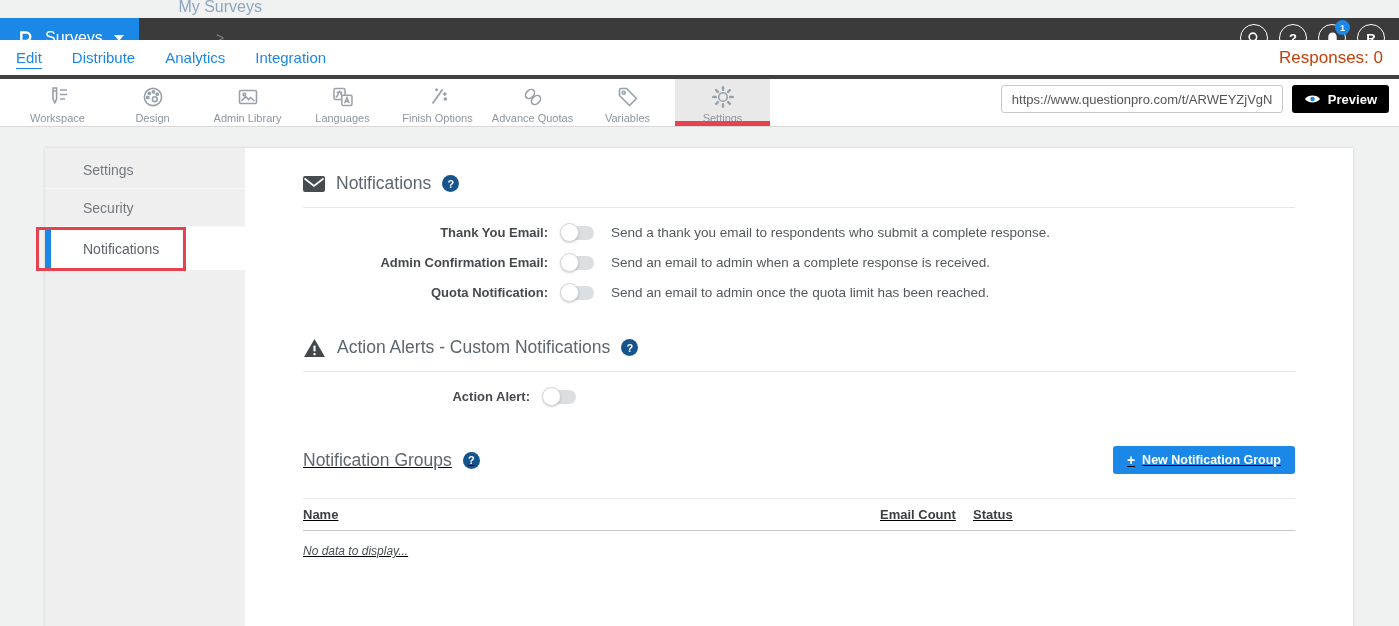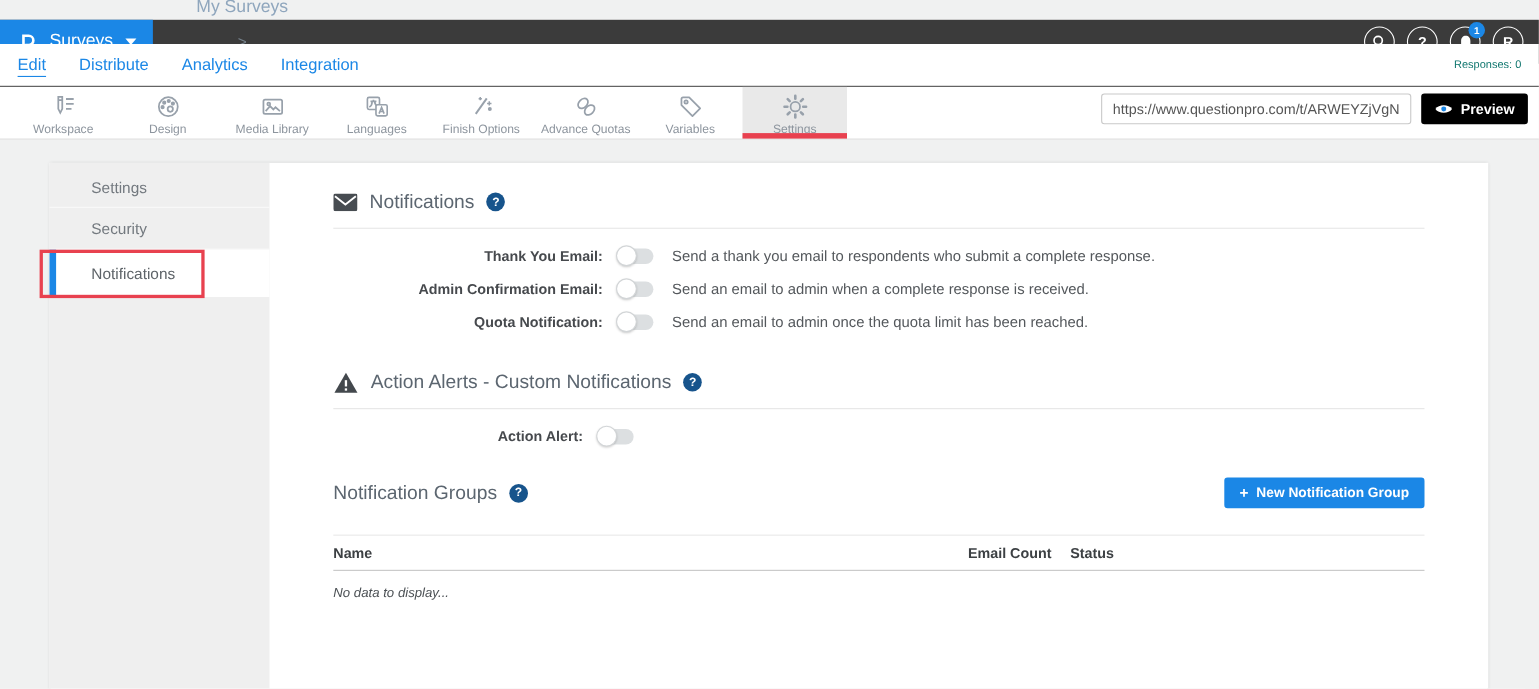--- a/index.html
+++ b/index.html
@@ -13,25 +13,25 @@
   .caret-down { width:0; height:0; border-left:5px solid transparent; border-right:5px solid transparent; border-top:6px solid #fff; margin-left:2px; }
   .breadcrumb { display:flex; align-items:center; gap:14px; margin-left:28px;flex-direction:column; }
   .breadcrumb .parent { color:#8fa6bd; font-size:16px; cursor:pointer; }
   .breadcrumb .sep { color:#76828c; font-size:14px; }
   .breadcrumb .current { color:#fff; font-size:16px; }
   .topbar-actions { margin-left:auto; display:flex; align-items:center; gap:11px; padding-right:14px; }
   .circle-btn { width:28px; height:28px; border:1.6px solid #fff; border-radius:50%; display:flex; align-items:center; justify-content:center; position:relative; cursor:pointer; color:#fff; font-weight:bold; font-size:13px; }
   .badge { position:absolute; top:-5px; right:-5px; min-width:15px; height:15px; background:#1b87e6; border-radius:8px; color:#fff; font-size:9px; font-weight:bold; display:flex; align-items:center; justify-content:center; padding:0 3px; }
 
   
-  .navbar { position:absolute; top:40px; left:0; right:0; height:39px; background:#fff; border-bottom:1px solid #404040; display:flex; align-items:center; padding:0 16px; }
+  .navbar { position:absolute; top:40px; left:0; right:0; height:39px; background:#fff; border-bottom:4px solid #404040; display:flex; align-items:center; padding:0 16px; }
   .nav-tabs { display:flex; gap:30px; }
   .nav-tab { color:#1b87e6; font-size:15px; cursor:pointer; }
   .nav-tab.active { text-decoration:underline; text-underline-offset:5px; }
-  .responses { margin-left:auto; color:#0f766e; font-size:10px; cursor:pointer; }
+  .responses { margin-left:auto; color:#c2410c; font-size:17px; cursor:pointer; }
 
   
   .toolbar { position:absolute; top:79px; left:0; right:0; height:48px; background:#fff; border-bottom:1px solid #d8d8d8; display:flex; align-items:stretch; padding-left:10px; }
   .tool-item { width:95px; display:flex; flex-direction:column; align-items:center; justify-content:center; cursor:pointer; position:relative; padding-top:3px; }
   .tool-item .lbl { font-size:11px; color:#8d959e; margin-top:2px; white-space:nowrap; }
   .tool-item.active { background:#e9e9e9; }
   .tool-icon { width:26px; height:26px; }
   .tool-icon * { stroke:#98a1ab; }
   .red-underline { position:absolute; bottom:0; left:0; right:0; height:5px; background:#e8414f; }
   .url-preview { position:absolute; right:10px; top:6px; display:flex; align-items:center; gap:9px; }
@@ -54,21 +54,21 @@
 
   .rows { padding-top:17px; }
   .form-row { display:flex; align-items:center; margin-bottom:15px; }
   .form-label { width:245px; text-align:right; font-size:13px; font-weight:bold; color:#46494d; }
   .form-label.narrow { width:227px; }
   .toggle { width:33px; height:14px; background:#dcdfe1; border-radius:8px; position:relative; display:inline-block; margin-left:13px; cursor:pointer; flex:none; }
   .toggle .knob { position:absolute; left:-1px; top:-3px; width:19px; height:19px; border-radius:50%; background:#fff; border:1px solid #d2d5d7; box-shadow:0 1px 2px rgba(0,0,0,.18); }
   .form-desc { margin-left:17px; font-size:13.5px; color:#54585c; }
 
   .section-2 { margin-top:37px; }
-  .section-3 { margin-top:30px; }
+  .section-3 { margin-top:42px;text-decoration:underline; }
   .groups-header { display:flex; align-items:center; justify-content:space-between; }
   .groups-left { display:flex; align-items:center; gap:11px; }
   .new-group-btn { height:28px; padding:0 14px; background:#1b87e6; border:none; border-radius:3px; color:#fff; font-size:12.5px; font-weight:bold; display:flex; align-items:center; gap:7px; cursor:pointer; font-family:"Liberation Sans", sans-serif; }
   .plus { font-size:14px; font-weight:bold; }
 
   .table-head { margin-top:24px; display:flex; border-top:1px solid #e9e9e9; border-bottom:1px solid #c6c6c6; padding:8px 0; font-size:13px; font-weight:bold; color:#3c4043; }
   .col-name { flex:1; }
   .col-count { width:93px; }
   .col-status { width:322px; }
   .empty-msg { margin-top:13px; font-size:12px; font-style:italic; color:#4b5054; }
@@ -147,21 +147,21 @@
       </svg>
       <span class="lbl">Design</span>
     </div>
 
     <div class="tool-item">
       <svg class="tool-icon" viewBox="0 0 26 26" fill="none" stroke-width="1.6">
         <rect x="4.5" y="6.5" width="17" height="13" rx="1.5"></rect>
         <circle cx="9.3" cy="10.5" r="1.3"></circle>
         <path d="M6.5 17l4-4.5 3 3 2-2 4 3.5"></path>
       </svg>
-      <span class="lbl">Media Library</span>
+      <span class="lbl">Admin Library</span>
     </div>
 
     <div class="tool-item">
       <svg class="tool-icon" viewBox="0 0 26 26" fill="none" stroke-width="1.5">
         <rect x="4" y="4.5" width="11" height="11" rx="1.5"></rect>
         <path d="M6.8 8.2h5.4M9.5 6.6v1.6M8.3 8.4c0 2.6-1 4-2.6 5M10.6 8.4c.2 2.2 1.6 4 3.2 4.8"></path>
         <rect x="11.8" y="11.2" width="10.2" height="10.2" rx="1.5" fill="#fff"></rect>
         <path d="M14.6 19.3l2.3-5.6 2.3 5.6M15.4 17.4h3"></path>
       </svg>
       <span class="lbl">Languages</span>

